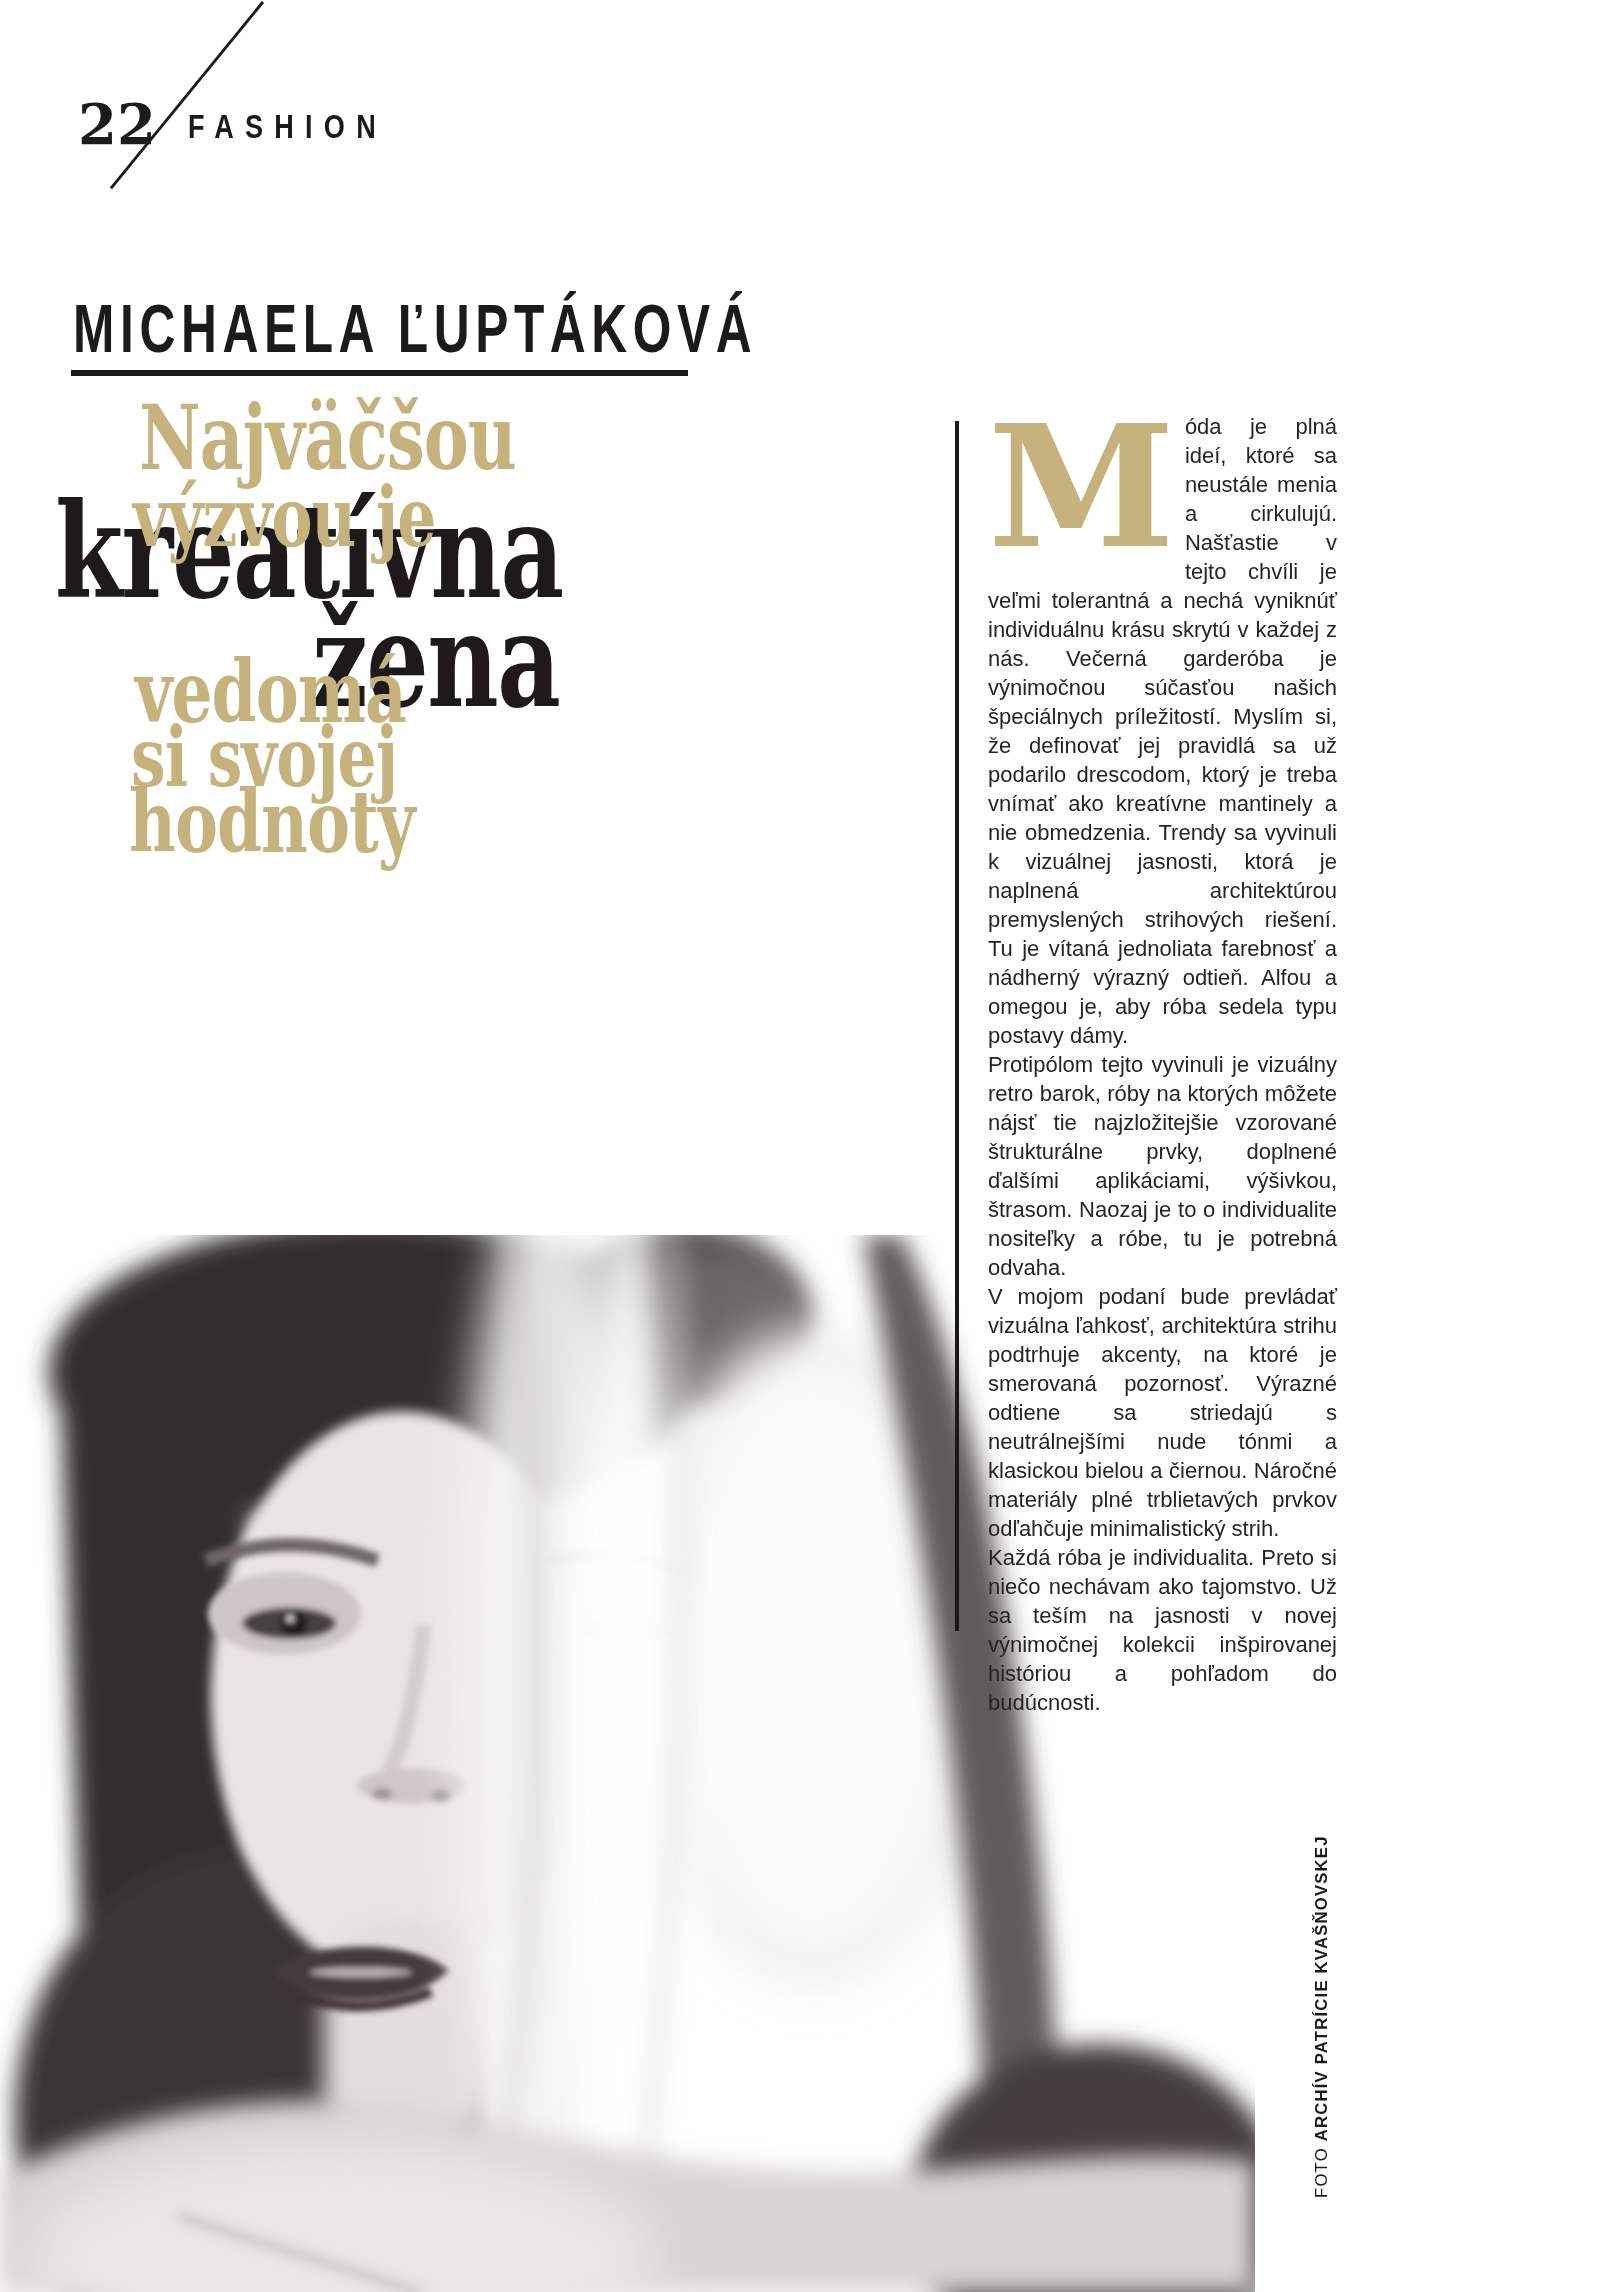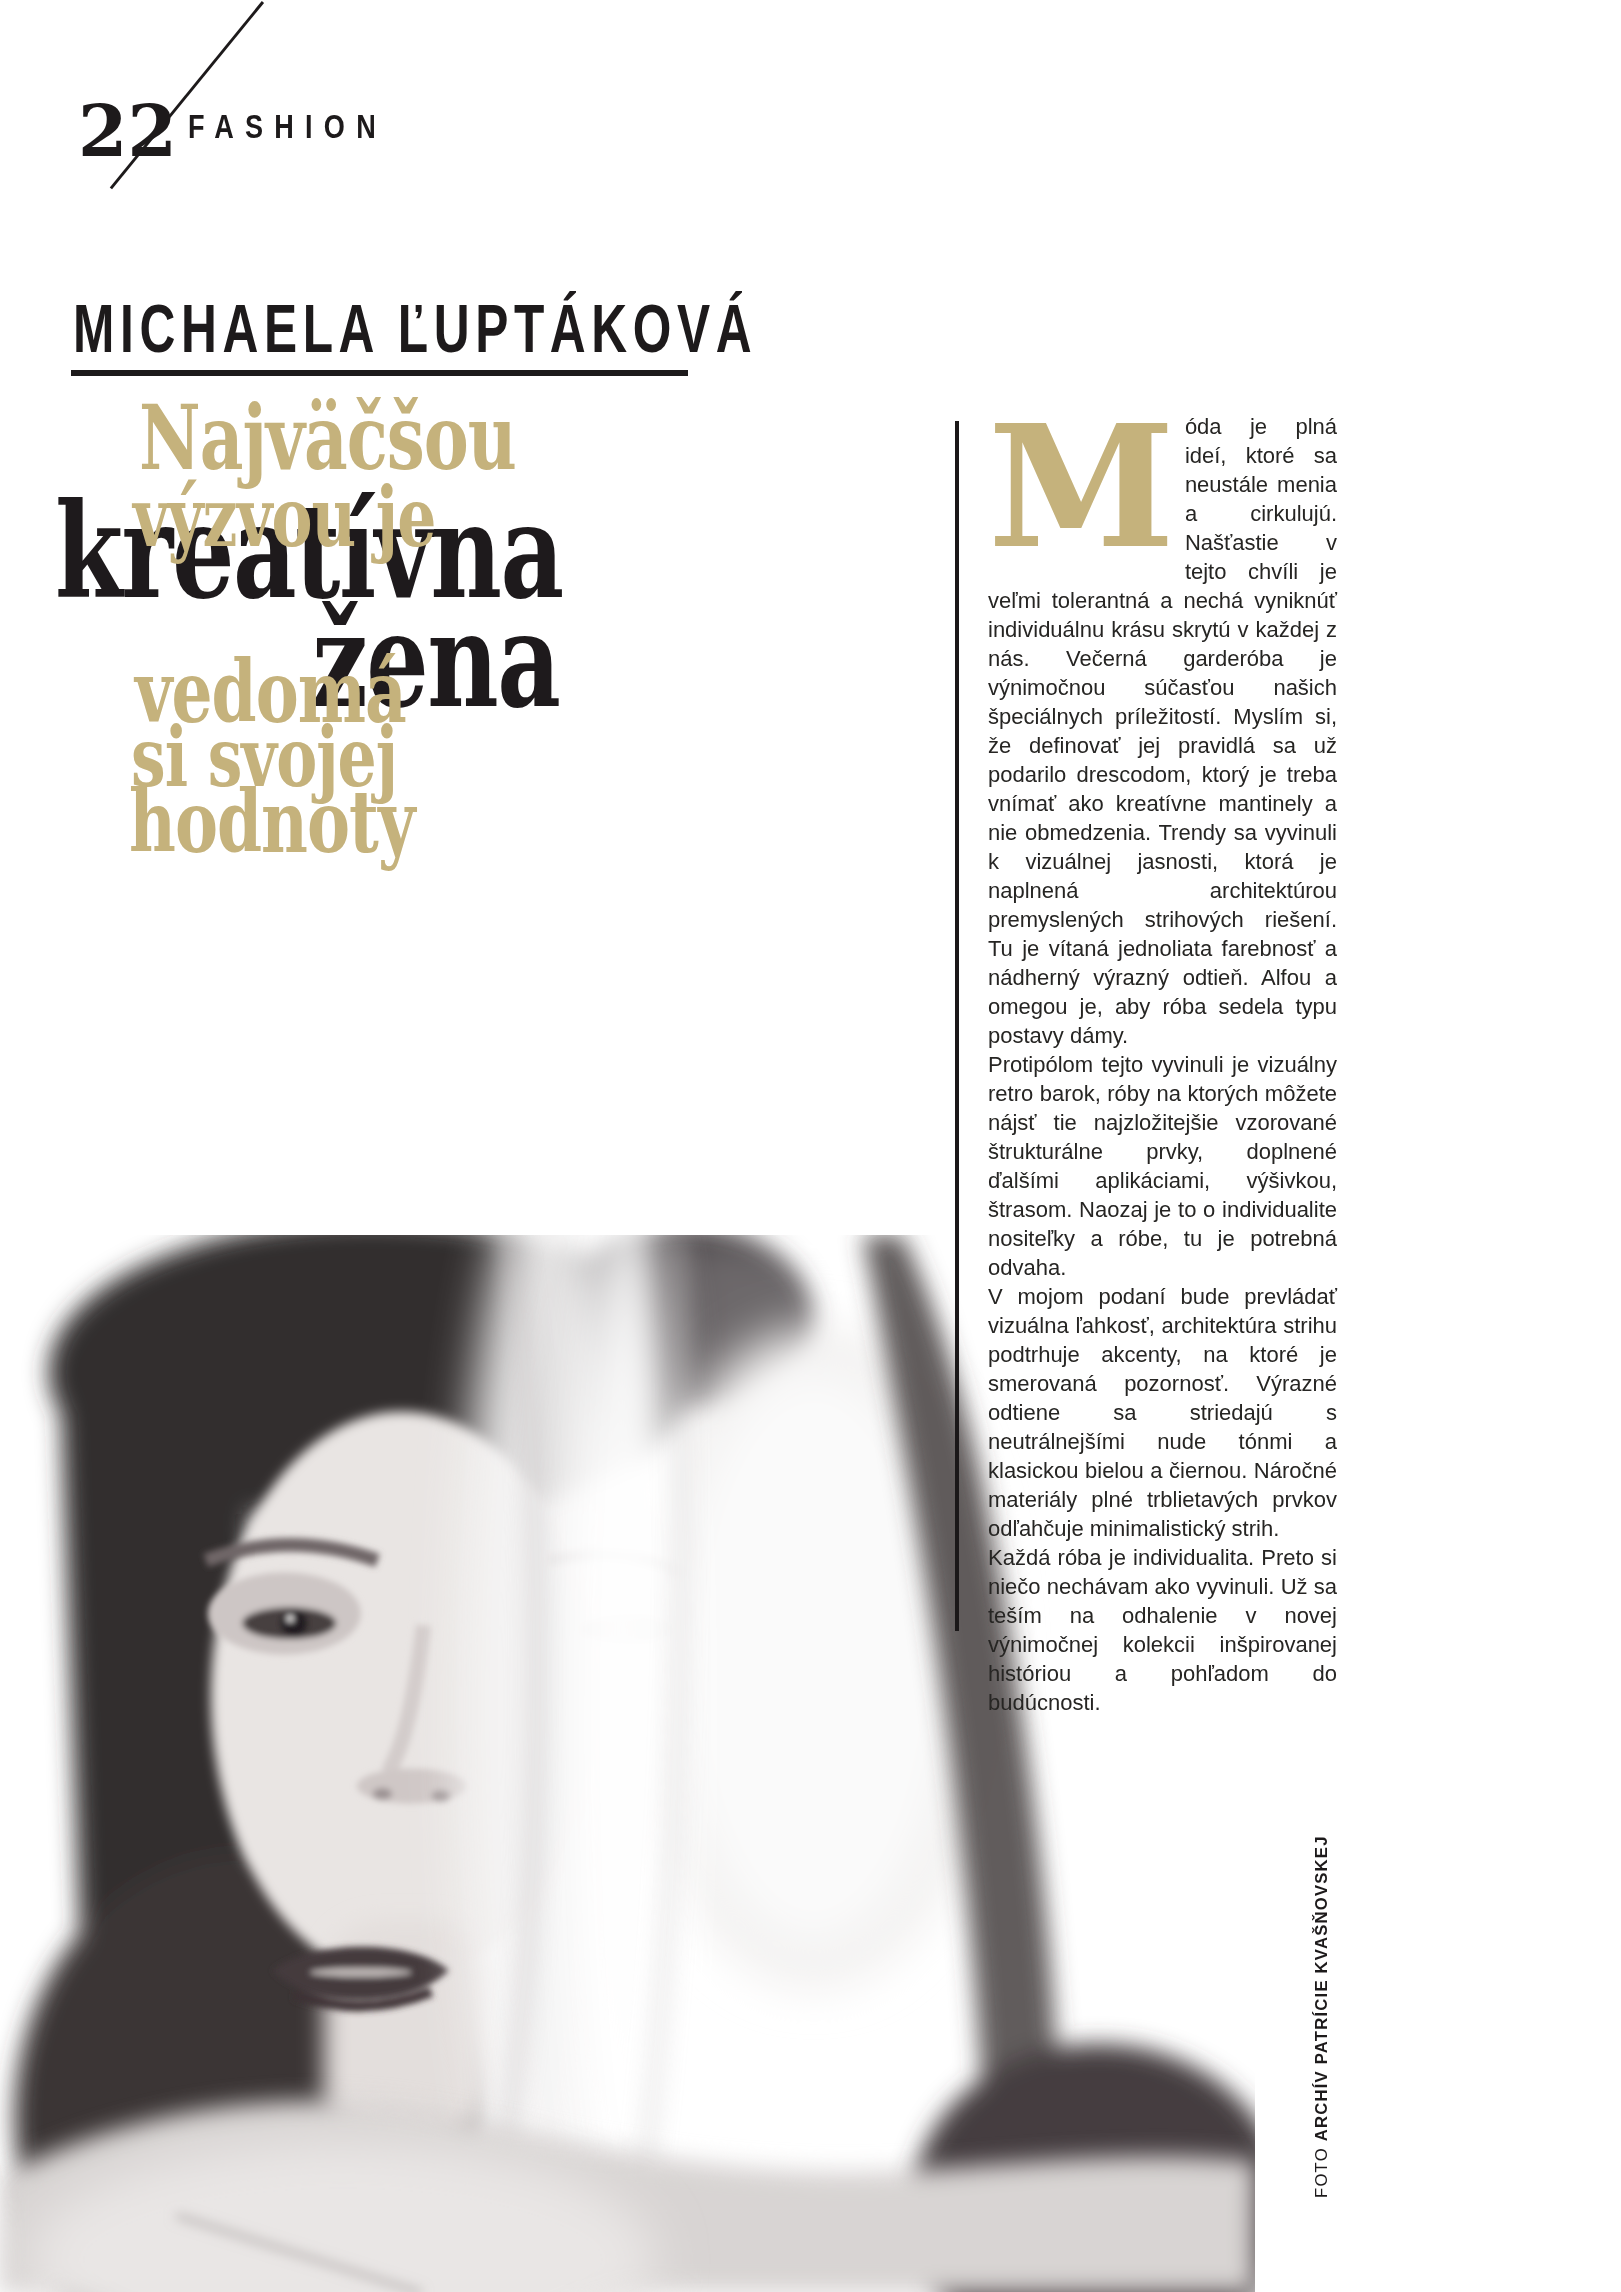--- a/index.html
+++ b/index.html
@@ -4,21 +4,21 @@
 <style>
   html,body{margin:0;padding:0;background:#e8e8e8;}
   .page{
     position:relative;width:1621px;height:2293px;background:#ffffff;
     overflow:hidden;font-family:"Liberation Sans",sans-serif;
   }
   
   .corner-svg{position:absolute;left:0;top:0;width:314px;height:206px;z-index:4;}
   .folio-number{
     position:absolute;left:78px;top:96px;font-family:"DejaVu Serif",serif;
-    font-weight:700;font-size:71px;line-height:1;color:#1d1a1b;z-index:5;
+    font-weight:700;font-size:56px;line-height:1;color:#1d1a1b;z-index:5;
   }
   .folio-section{
     position:absolute;left:188px;top:110px;font-weight:700;font-size:33px;line-height:1;
     letter-spacing:13.7px;color:#1d1a1b;transform:scaleX(0.82);transform-origin:left top;z-index:5;
   }
   
   .author{
     position:absolute;left:73px;top:294px;font-weight:700;font-size:69px;line-height:1;
     letter-spacing:7.8px;color:#1d1a1b;transform:scaleX(0.72);transform-origin:left top;
     white-space:nowrap;z-index:5;
@@ -153,21 +153,21 @@
     <div class="hl hl-gold hl-sisvojej">si svojej</div>
     <div class="hl hl-gold hl-hodnoty">hodnoty</div>
   </div>
 
   <div class="col-rule"></div>
 
   <div class="body-col">
     <p class="para"><span class="dropcap">M</span><span>óda je plná ideí, ktoré sa neustále menia a cirkulujú. Našťastie v tejto chvíli je veľmi tolerantná a nechá vyniknúť individuálnu krásu skrytú v každej z nás. Večerná garderóba je výnimočnou súčasťou našich špeciálnych príležitostí. Myslím si, že definovať jej pravidlá sa už podarilo drescodom, ktorý je treba vnímať ako kreatívne mantinely a nie obmedzenia. Trendy sa vyvinuli k vizuálnej jasnosti, ktorá je naplnená architektúrou premyslených strihových riešení. Tu je vítaná jednoliata farebnosť a nádherný výrazný odtieň. Alfou a omegou je, aby róba sedela typu postavy dámy.</span></p>
     <p class="para">Protipólom tejto vyvinuli je vizuálny retro barok, róby na ktorých môžete nájsť tie najzložitejšie vzorované štrukturálne prvky, doplnené ďalšími aplikáciami, výšivkou, štrasom. Naozaj je to o individualite nositeľky a róbe, tu je potrebná odvaha.</p>
     <p class="para">V mojom podaní bude prevládať vizuálna ľahkosť, architektúra strihu podtrhuje akcenty, na ktoré je smerovaná pozornosť. Výrazné odtiene sa striedajú s neutrálnejšími nude tónmi a klasickou bielou a čiernou. Náročné materiály plné trblietavých prvkov odľahčuje minimalistický strih.</p>
-    <p class="para">Každá róba je individualita. Preto si niečo nechávam ako vyvinuli. Už sa teším na odhalenie v novej výnimočnej kolekcii inšpirovanej históriou a pohľadom do budúcnosti.</p>
+    <p class="para">Každá róba je individualita. Preto si niečo nechávam ako tajomstvo. Už sa teším na jasnosti v novej výnimočnej kolekcii inšpirovanej históriou a pohľadom do budúcnosti.</p>
   </div>
 
   <div class="credit">
     <span class="credit-foto">FOTO</span>
     <span class="credit-name">ARCHÍV PATRÍCIE KVAŠŇOVSKEJ</span>
   </div>
 
 </div>
 
 

